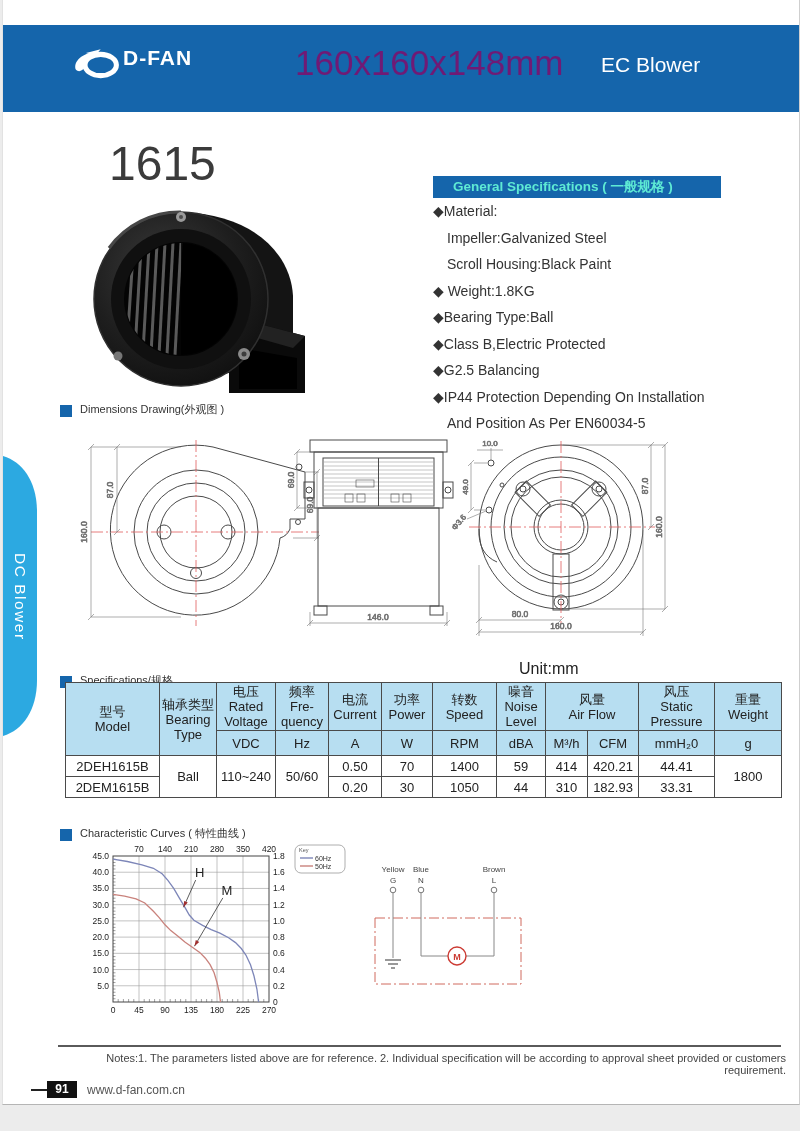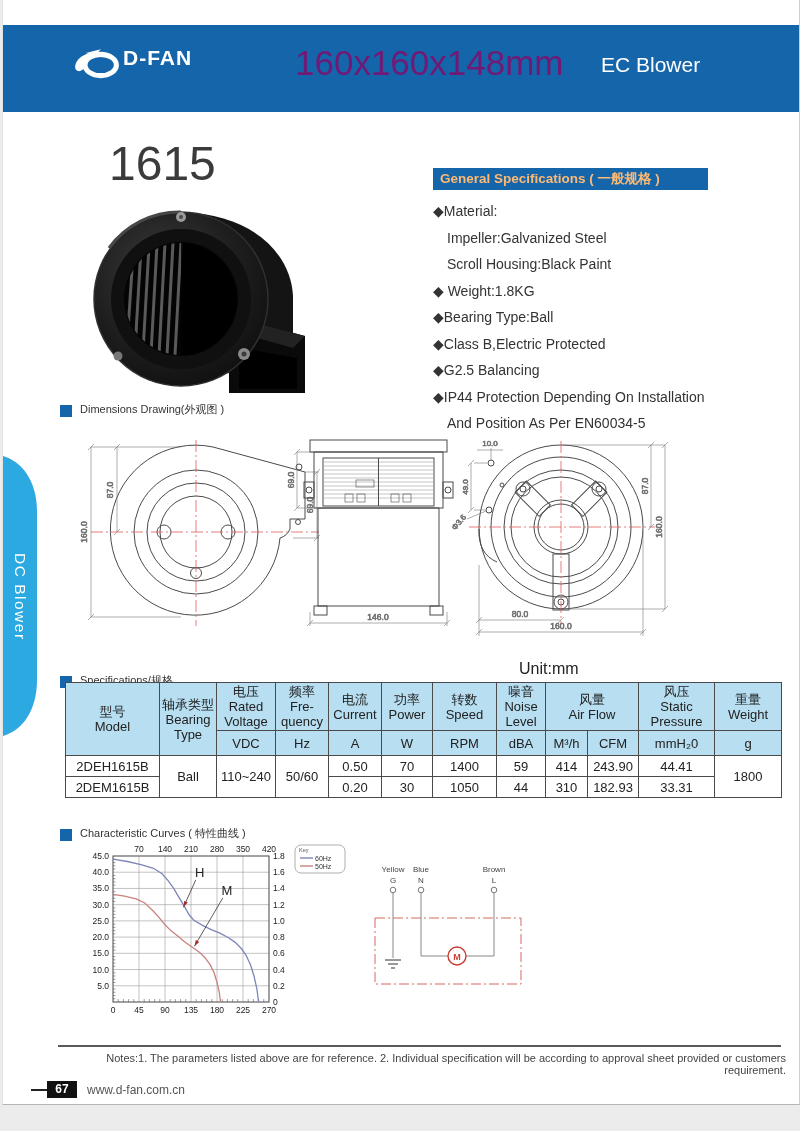--- a/index.html
+++ b/index.html
@@ -5,22 +5,22 @@
   html,body{margin:0;padding:0;width:800px;height:1131px;background:#ececec;
     font-family:"Liberation Sans",sans-serif;overflow:hidden;}
   .page{position:absolute;left:2px;top:0;width:796px;height:1104px;background:#fff;
     border-right:1px solid #cfcfcf;border-left:1px solid #e2e2e2;border-bottom:1px solid #b5b5b5;}
   .abs{position:absolute;}
   .header-bar{left:0;right:0;top:25px;height:87px;background:#1565ab;}
   .brand{left:120px;top:46px;font-size:21px;font-weight:bold;color:#fff;letter-spacing:1px;}
   .size-title{left:292px;top:43px;font-size:35px;color:#701a75;}
   .product-line{left:598px;top:53px;font-size:21px;color:#fff;}
   .model-title{left:106px;top:136px;font-size:48px;color:#3b3b3b;}
-  .gs-bar{left:430px;top:168px;width:268px;height:22px;line-height:22px;background:#1565ab;
-    color:#fdba74;font-size:13.5px;font-weight:bold;padding-left:7px;}
+  .gs-bar{left:430px;top:176px;width:268px;height:22px;line-height:22px;background:#1565ab;
+    color:#5eead4;font-size:13.5px;font-weight:bold;padding-left:20px;}
   .gs-list{left:430px;top:198px;width:340px;}
   .gs-line{font-size:14px;color:#333;line-height:26.5px;}
   .gs-line.ind{padding-left:14px;}
   .sec-title{display:flex;align-items:flex-end;gap:8px;font-size:11px;color:#333;}
   .sq{width:12px;height:12px;background:#1565ab;flex:0 0 auto;}
   .unit-label{left:516px;top:641px;font-size:16px;color:#222;margin-top:19px;}
   table.spec{border-collapse:collapse;table-layout:fixed;width:716px;}
   table.spec td{border:1px solid #4a4a4a;text-align:center;font-size:13px;color:#222;
     padding:1px 2px;line-height:15px;vertical-align:middle;word-wrap:break-word;}
   table.spec tr.th td{background:#b7def1;}
@@ -327,21 +327,21 @@
     <tr class="dr">
       <td>2DEH1615B</td>
       <td rowspan="2">Ball</td>
       <td rowspan="2">110~240</td>
       <td rowspan="2">50/60</td>
       <td>0.50</td>
       <td>70</td>
       <td>1400</td>
       <td>59</td>
       <td>414</td>
-      <td>243.90</td>
+      <td>420.21</td>
       <td>44.41</td>
       <td rowspan="2">1800</td>
     </tr>
     <tr class="dr">
       <td>2DEM1615B</td>
       <td>0.20</td>
       <td>30</td>
       <td>1050</td>
       <td>44</td>
       <td>310</td>
@@ -506,21 +506,21 @@
         <line x1="27" y1="104" x2="37" y2="104"></line>
         <line x1="30" y1="108" x2="34" y2="108"></line>
     </g>
     <circle cx="96" cy="96" r="9" fill="#fff" stroke="#cc3b33" stroke-width="1.4"></circle>
     <text x="96" y="99.5" font-size="9" font-weight="bold" fill="#cc3b33" text-anchor="middle">M</text>
   </svg>
 
   <div class="abs rule"></div>
   <div class="abs notes">Notes:1. The parameters listed above are for reference.   2. Individual specification will be according to approval sheet provided or customers requirement.</div>
   <div class="abs badge-line"></div>
-  <div class="abs badge">67</div>
+  <div class="abs badge">91</div>
   <div class="abs site">www.d-fan.com.cn</div>
 
   <svg class="abs" style="left:0;top:450px;" width="40" height="292" viewBox="0 0 40 292">
     <path d="M0,6 C20,12 34,32 34,62 L34,230 C34,260 20,280 0,286 Z" fill="#2ca9e1"></path>
   </svg>
   <div class="abs ribbon-text">DC Blower</div>
 
 </div>
 
 </body></html>

